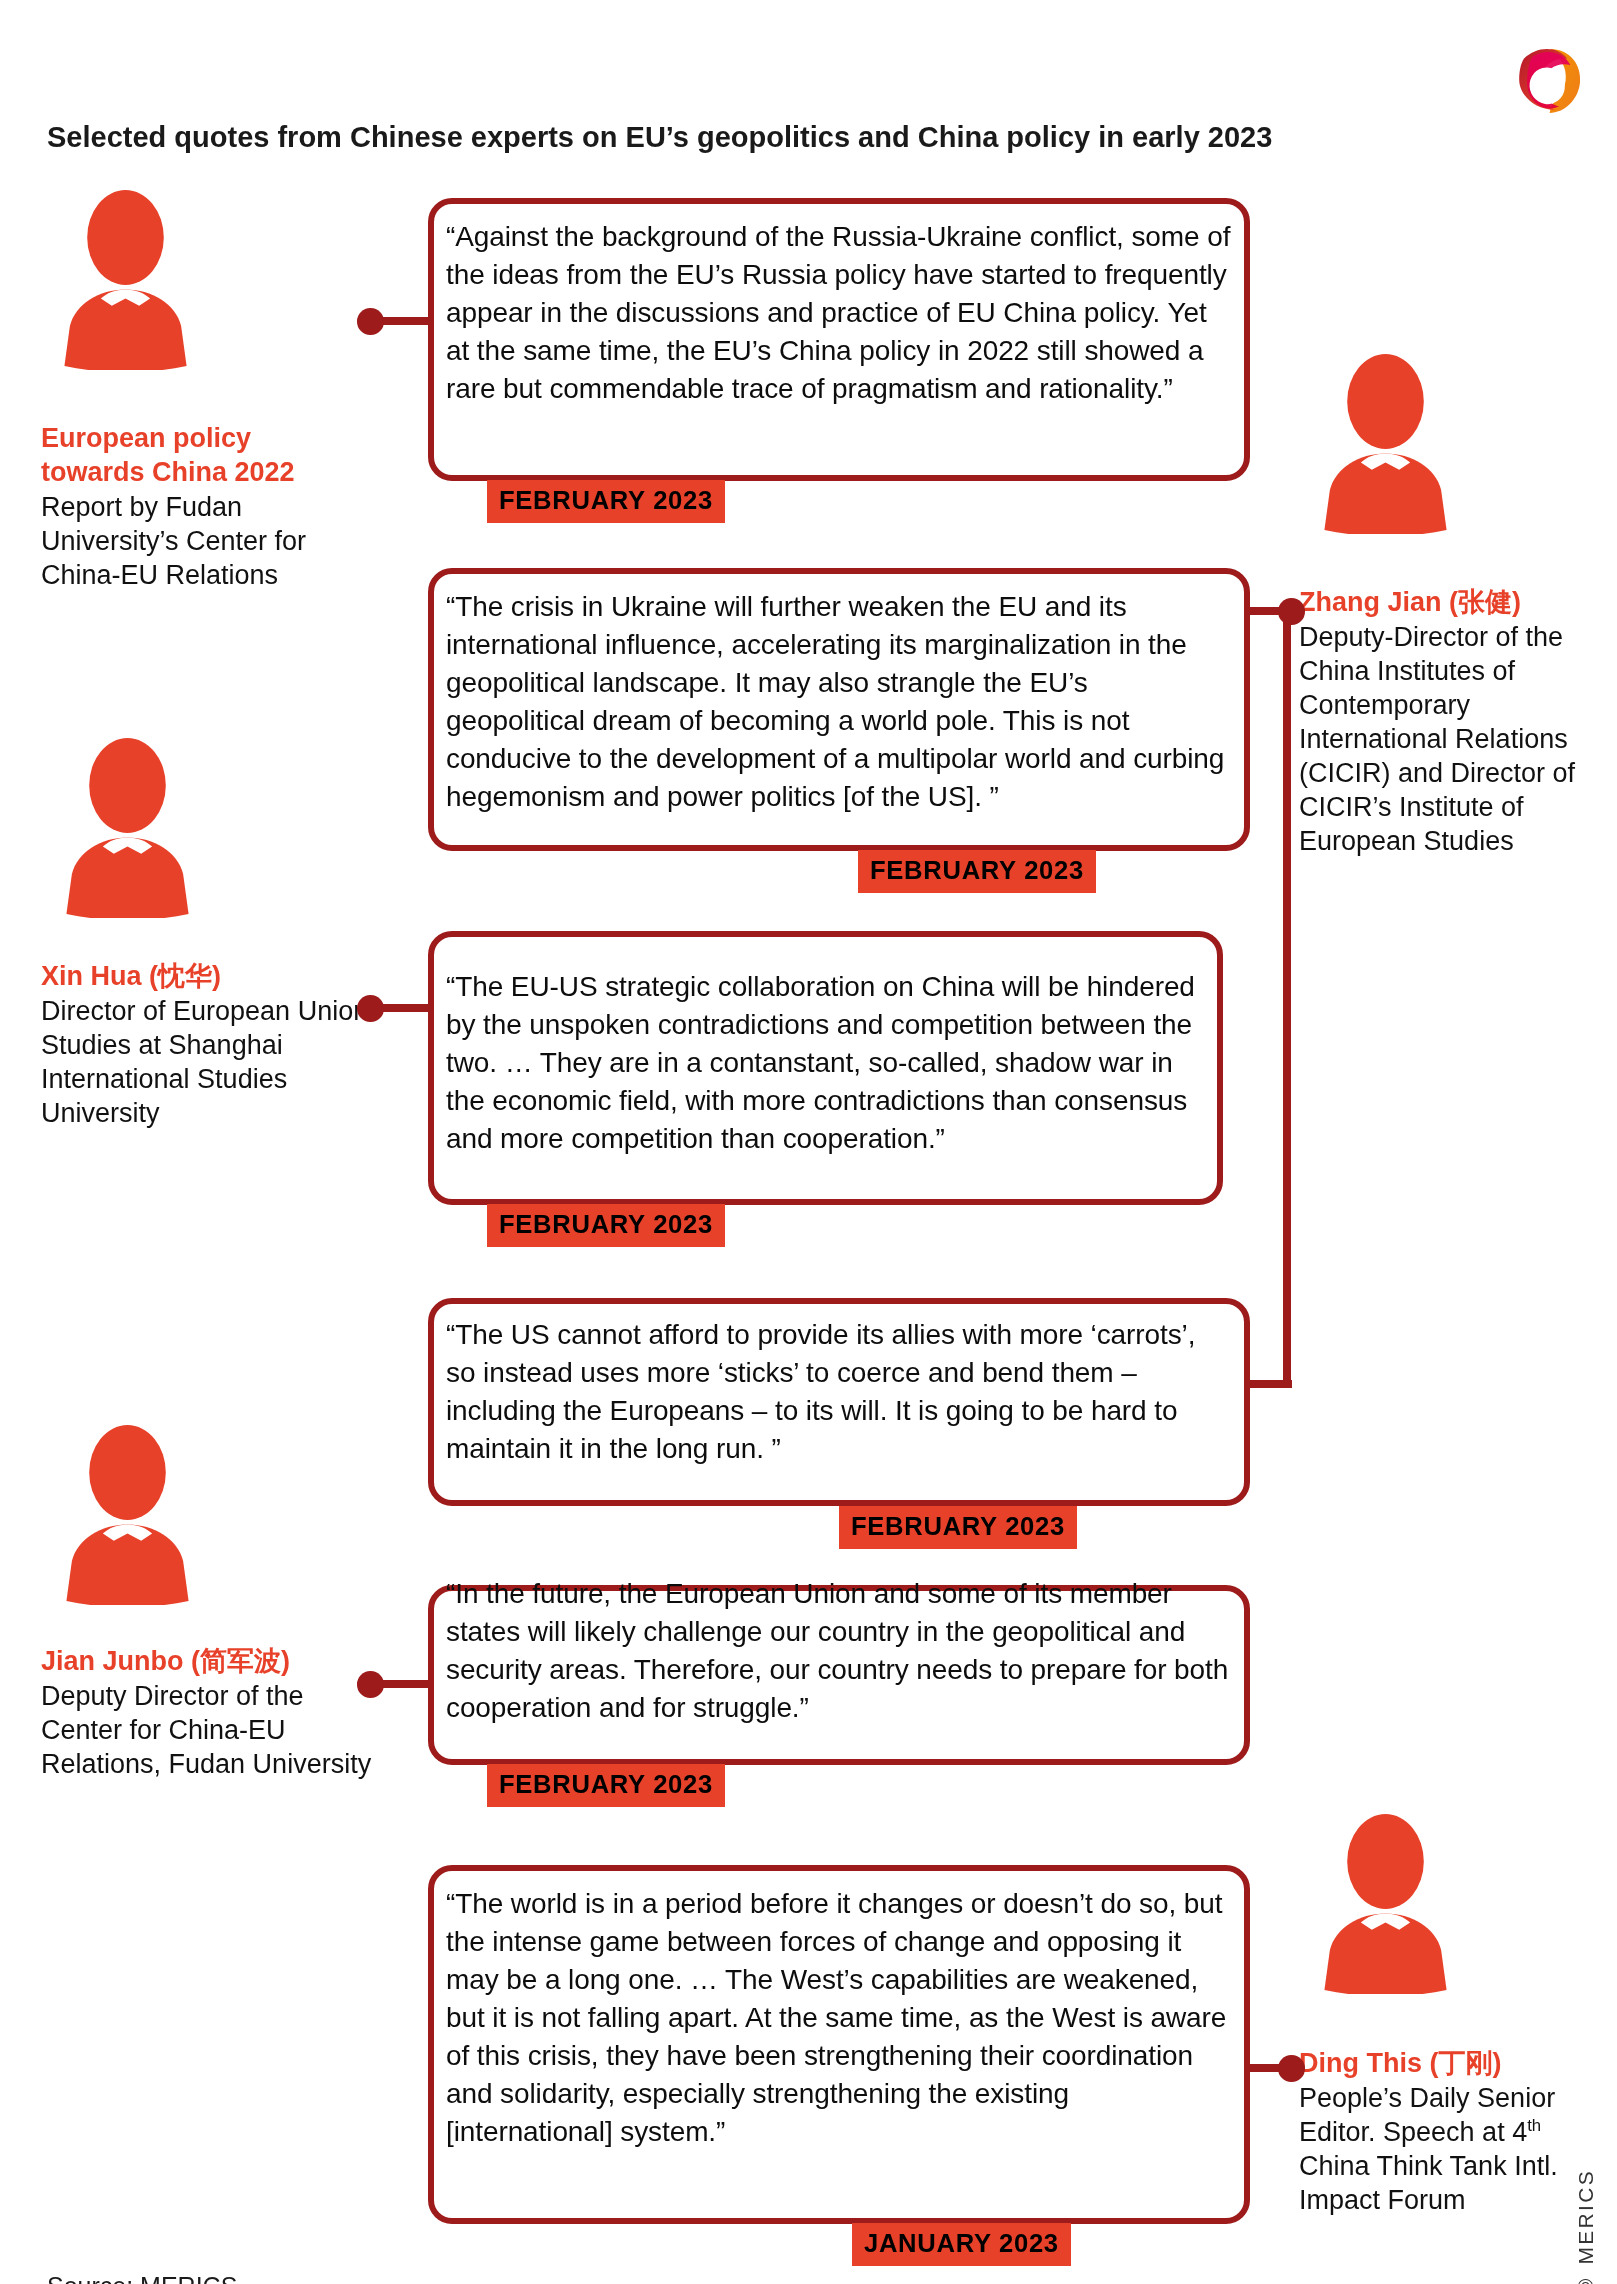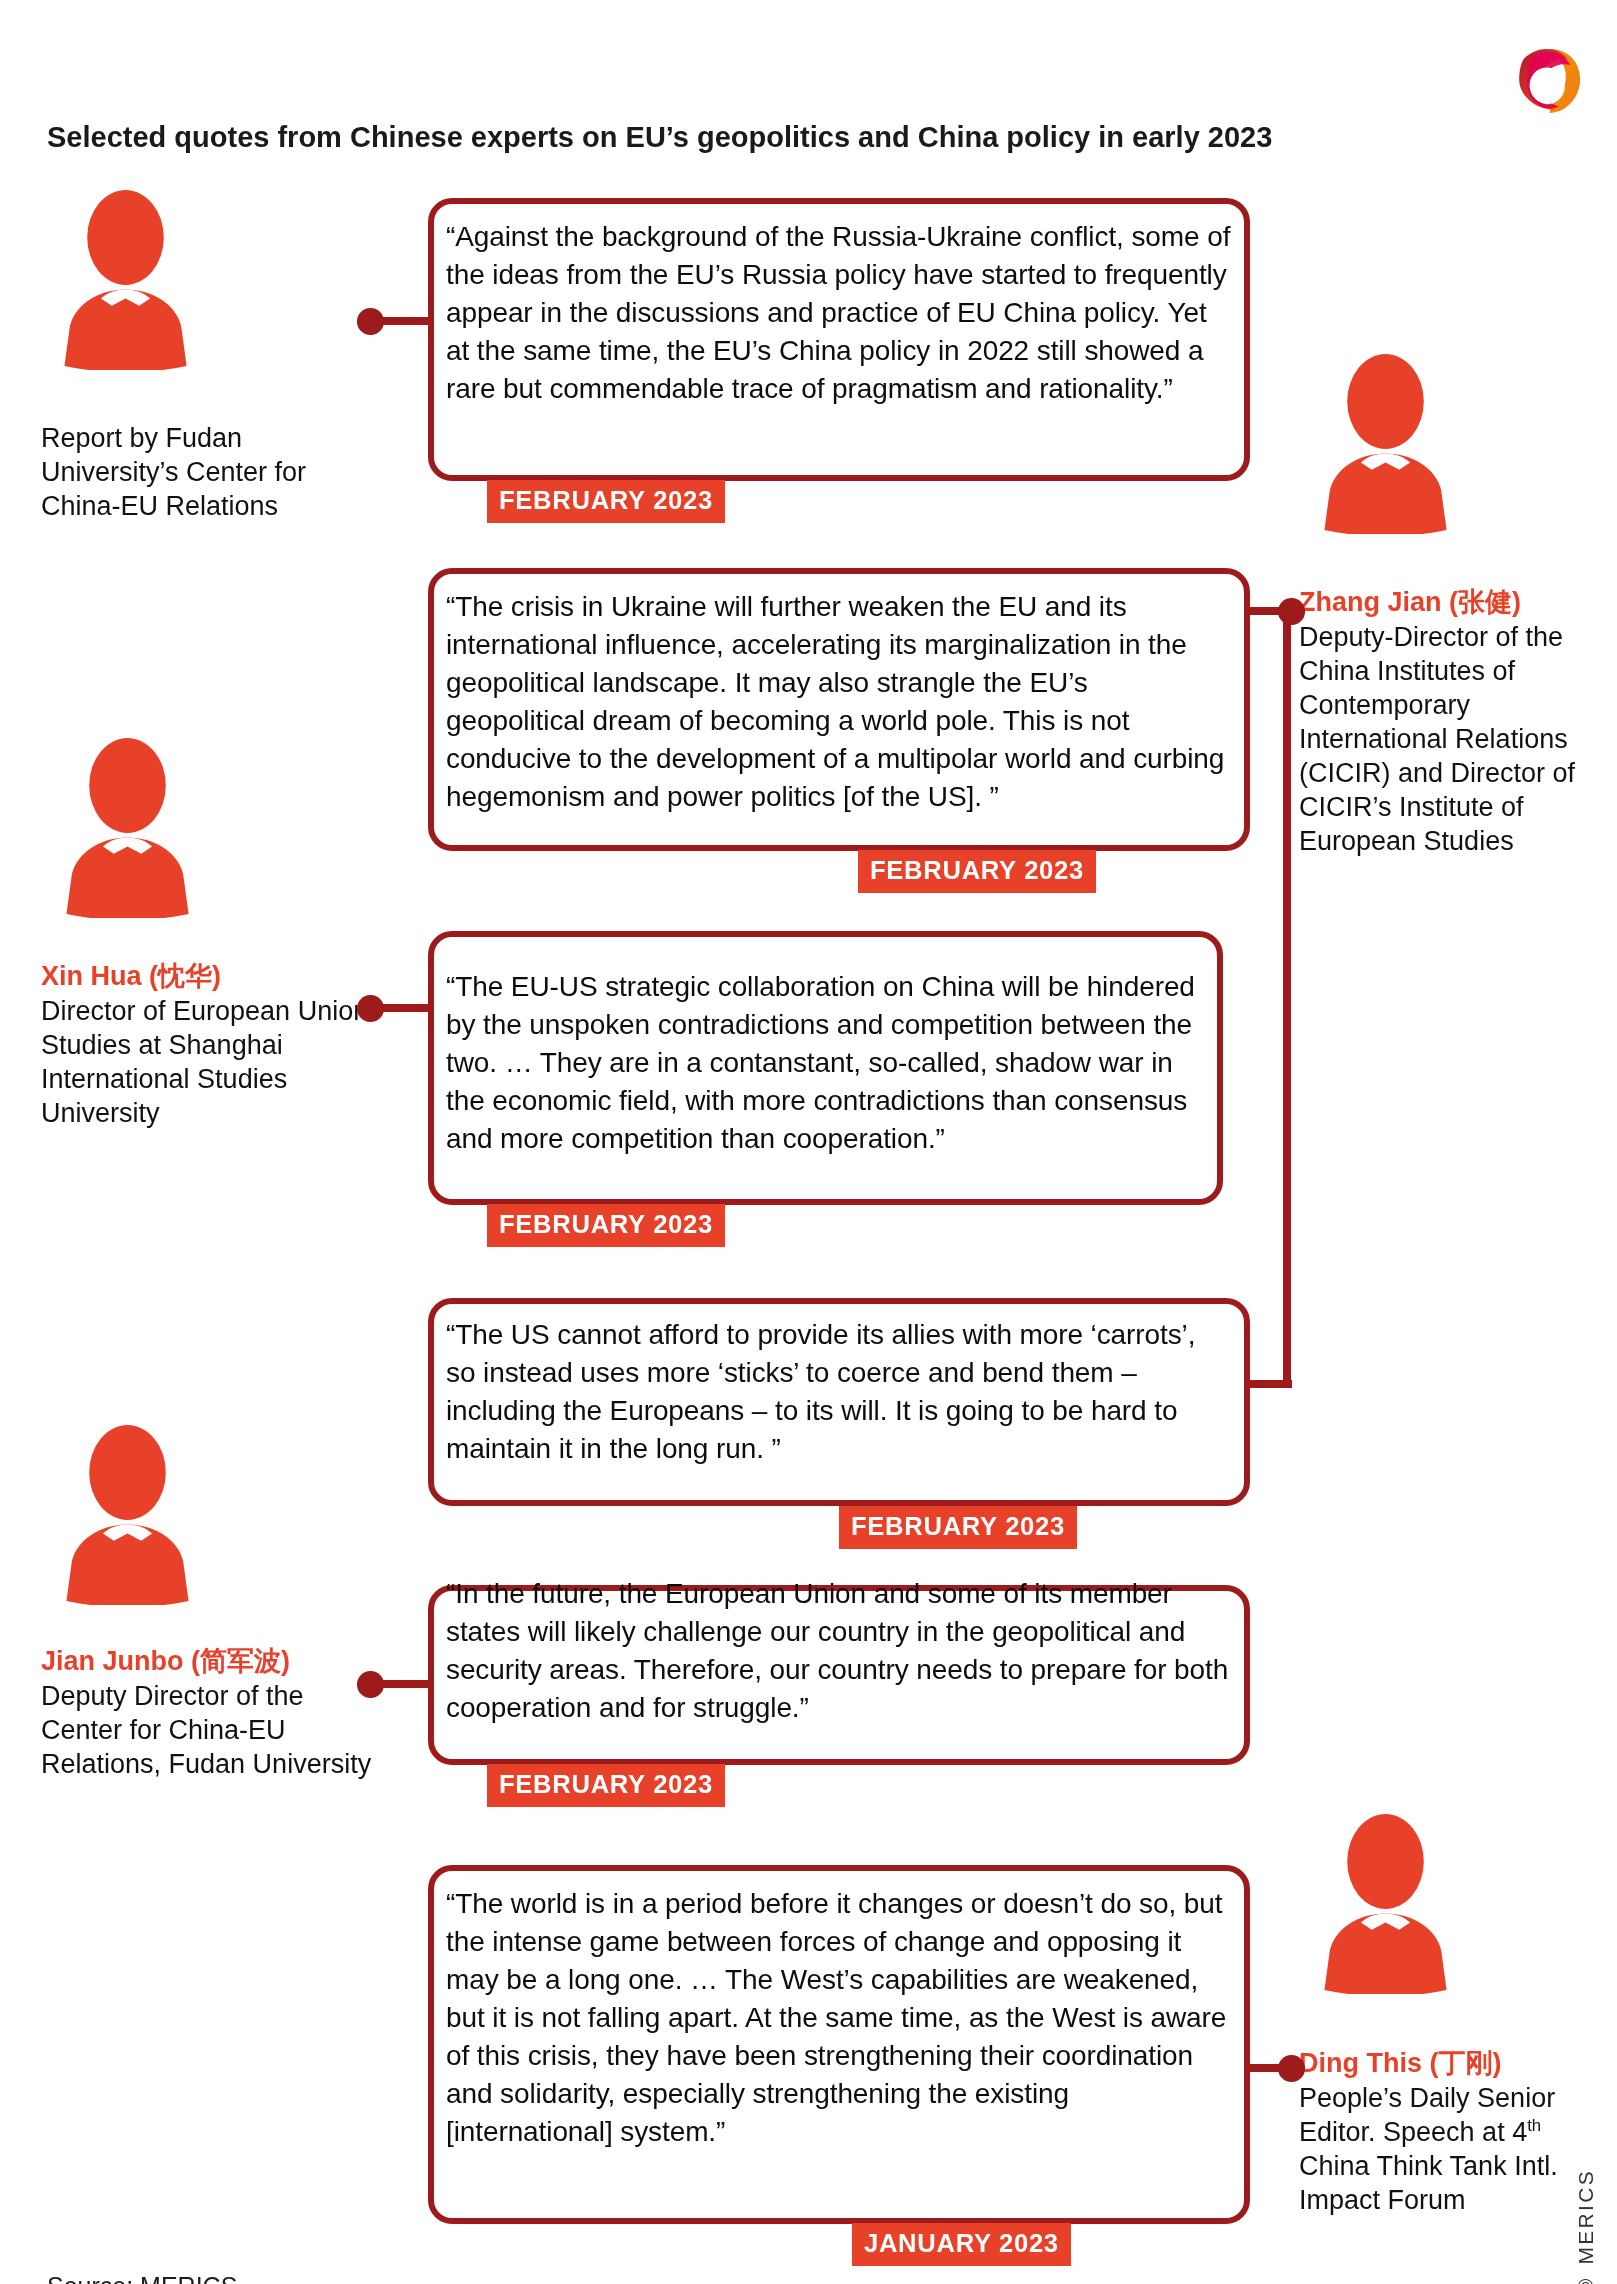--- a/index.html
+++ b/index.html
@@ -96,21 +96,21 @@
     line-height: 1.36;
     color: #0d0d0d;
     letter-spacing: -0.1px;
     z-index: 6;
   }
 
   
   .badge {
     position: absolute;
     background: #e8412a;
-    color: #ffffff;
+    color: #000000;
     font-weight: bold;
     font-size: 25.6px;
     letter-spacing: 0.7px;
     padding: 8.2px 12px 9px 12px;
     box-sizing: border-box;
     white-space: nowrap;
     z-index: 7;
     line-height: 1;
   }
 
@@ -180,20 +180,21 @@
 
   <div class="avatar" style="left:44px; top:183px;">
     <svg viewBox="0 0 170 200" xmlns="http://www.w3.org/2000/svg">
       <ellipse cx="85" cy="55" rx="42" ry="52" fill="#e8412a"></ellipse>
       <path d="M85 112 C56 112 30 128 24 152 L18 196 C60 205 110 205 152 196 L146 152 C140 128 114 112 85 112 Z" fill="#e8412a"></path>
       <path d="M85 112 C74 112 64 116 58 122 L70 130 L85 122 L100 130 L112 122 C106 116 96 112 85 112 Z" fill="#ffffff"></path>
     </svg>
   </div>
 
   <div class="person" style="left:37px; top:417px; width:338px;">
+    <span class="pname"><span>European policy</span><br><span>towards China 2022</span></span>
     <span class="prole">Report by Fudan University’s Center for China-EU Relations</span>
   </div>
 
   <div class="avatar" style="left:46px; top:731px;">
     <svg viewBox="0 0 170 200" xmlns="http://www.w3.org/2000/svg">
       <ellipse cx="85" cy="55" rx="42" ry="52" fill="#e8412a"></ellipse>
       <path d="M85 112 C56 112 30 128 24 152 L18 196 C60 205 110 205 152 196 L146 152 C140 128 114 112 85 112 Z" fill="#e8412a"></path>
       <path d="M85 112 C74 112 64 116 58 122 L70 130 L85 122 L100 130 L112 122 C106 116 96 112 85 112 Z" fill="#ffffff"></path>
     </svg>
   </div>

